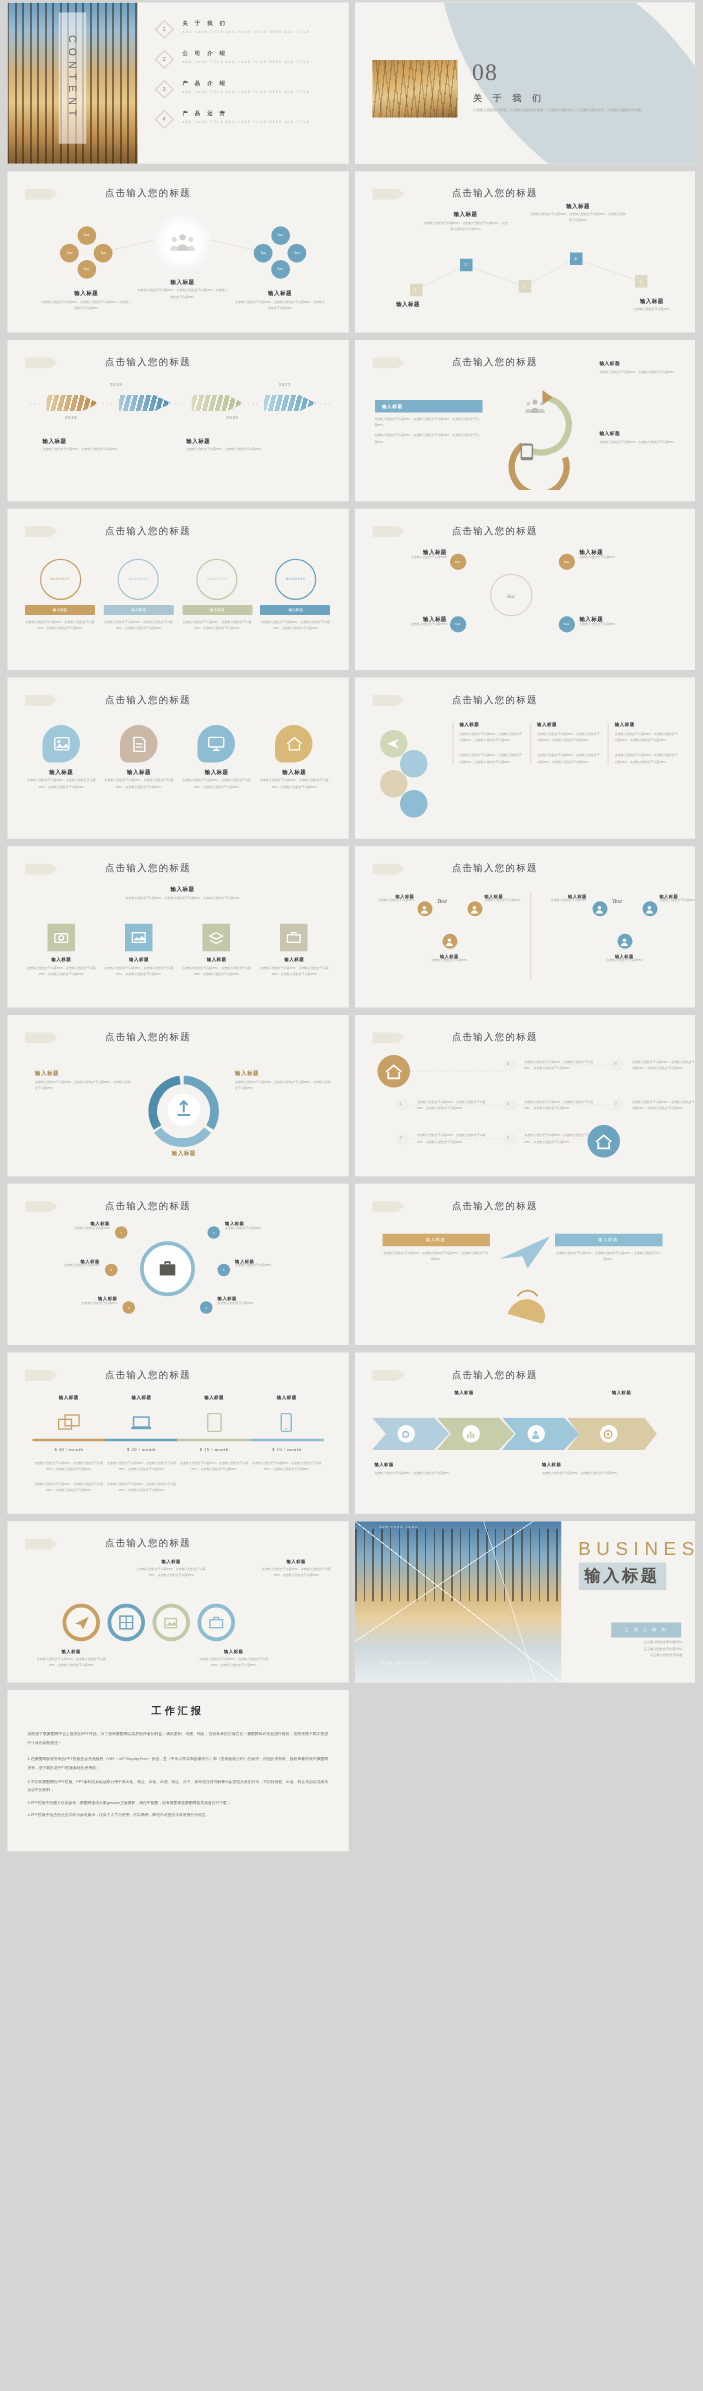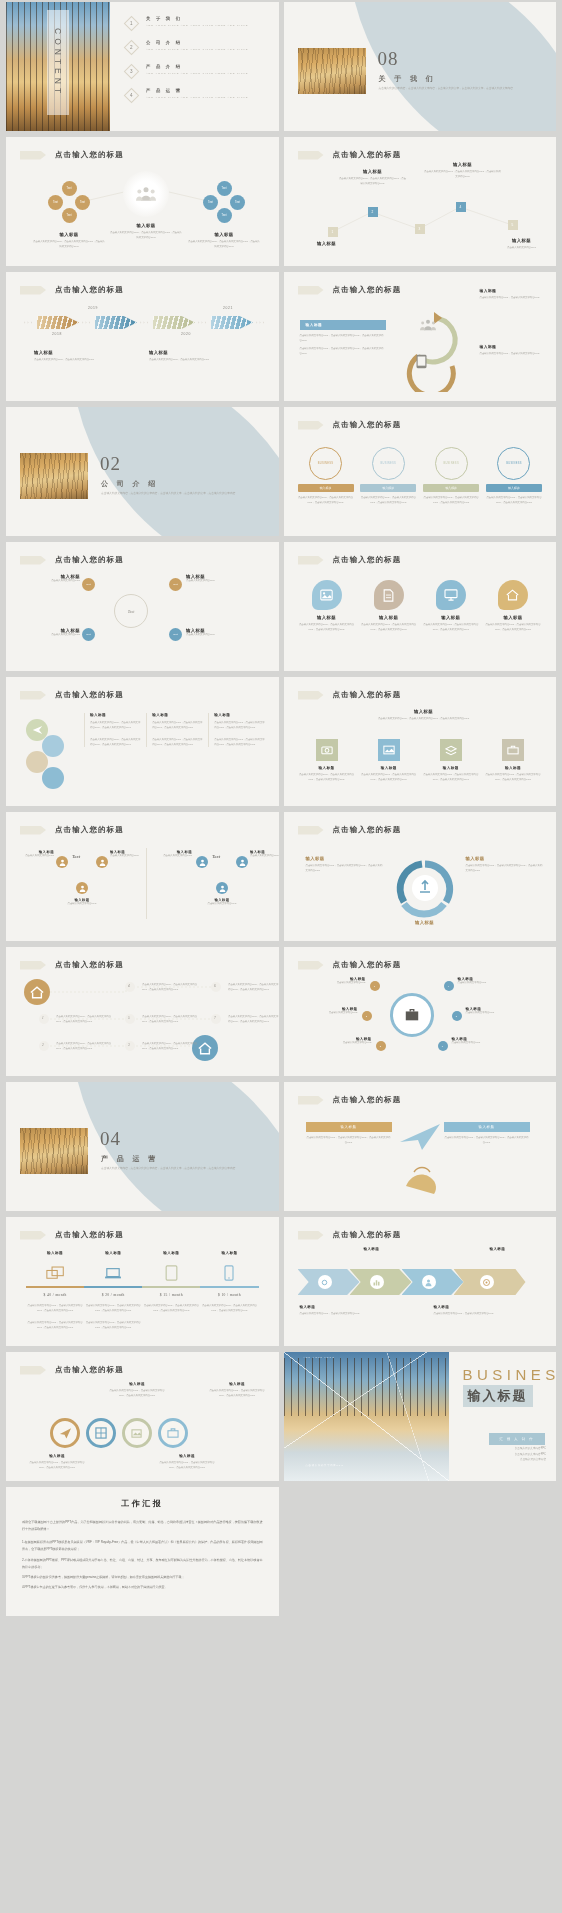--- a/index.html
+++ b/index.html
@@ -23,21 +23,21 @@
     background: #f4f3f0;
     overflow: hidden;
   }
 
   
   .hdr { position:absolute; top:13px; left:14px; display:flex; align-items:center; gap:9px; }
   .hdr .tag {
     width:26px; height:9px; background:#e9e6da;
     clip-path: polygon(0 0, 78% 0, 100% 50%, 78% 100%, 0 100%);
   }
-  .hdr .ht { font-size:7.5px; color:#4a4a48; letter-spacing:1.1px; font-weight:bold; }
+  .hdr .ht { font-size:7.5px; color:#4a4a48; letter-spacing:1.1px; font-weight:normal;margin-left:29px; }
   .sub { font-size:4.4px; color:#333230; font-weight:bold; letter-spacing:.4px; }
   .tiny { font-size:2.4px; color:#a3a19b; line-height:1.9; }
 
   
   .div-bg { position:absolute; inset:0; background:#f4f3f0; }
   .div-leaf {
     position:absolute; right:-42px; top:-56px; width:250px; height:240px;
     background:#cdd8dc; border-radius:0 100% 0 100%;
   }
   .div-photo {
@@ -368,28 +368,20 @@
     <div style="position:absolute;left:196px;top:16px;width:75px;">
       <div class="sub" style="font-size:3.8px">输入标题</div>
       <div class="tiny" style="margin-top:3px">点击输入您的文字内容PPC，点击输入您的文字内容PPC</div>
     </div>
     <div style="position:absolute;left:196px;top:72px;width:75px;">
       <div class="sub" style="font-size:3.8px">输入标题</div>
       <div class="tiny" style="margin-top:3px">点击输入您的文字内容PPC，点击输入您的文字内容PPC</div>
     </div>
   </div>
 
-  <div class="slide">
-    <div class="div-bg"></div>
-    <div class="div-leaf"></div>
-    <div class="div-photo"></div>
-    <div class="div-num">02</div>
-    <div class="div-ttl">公 司 介 绍</div>
-    <div class="div-desc">点击输入您的文字内容，点击输入您的文字内容，点击输入您的文字，点击输入您的文字，点击输入您的文字内容</div>
-  </div>
 
   <div class="slide">
     <div class="hdr">
       <div class="tag"></div>
       <div class="ht">点击输入您的标题</div>
     </div>
     <div style="position:absolute;left:14px;top:40px;right:14px;display:flex;justify-content:space-between;">
       <div style="text-align:center;width:56px">
         <div class="ring" style="color:#c9a063;margin:0 auto">BUSINESS</div>
         <div class="ring-lbl tan">输入标题</div>
@@ -756,28 +748,20 @@
     <div style="position:absolute;left:182px;top:60px;width:62px">
       <div class="sub" style="font-size:3.5px">输入标题</div>
       <div class="tiny">点击输入您的文字内容PPC</div>
     </div>
     <div style="position:absolute;left:168px;top:90px;width:62px">
       <div class="sub" style="font-size:3.5px">输入标题</div>
       <div class="tiny">点击输入您的文字内容PPC</div>
     </div>
   </div>
 
-  <div class="slide">
-    <div class="div-bg"></div>
-    <div class="div-leaf"></div>
-    <div class="div-photo"></div>
-    <div class="div-num">04</div>
-    <div class="div-ttl">产 品 运 营</div>
-    <div class="div-desc">点击输入您的文字内容，点击输入您的文字内容，点击输入您的文字，点击输入您的文字，点击输入您的文字内容</div>
-  </div>
 
   <div class="slide">
     <div class="hdr">
       <div class="tag"></div>
       <div class="ht">点击输入您的标题</div>
     </div>
     <div style="position:absolute;left:22px;top:40px;width:86px;">
       <div style="background:#d2ab6a;color:#fff;font-size:3.4px;text-align:center;padding:3px 0;letter-spacing:.6px">输入标题</div>
       <div class="tiny" style="margin-top:4px;text-align:center">点击输入您的文字内容PPC，点击输入您的文字内容PPC，点击输入您的文字内容PPC</div>
     </div>

